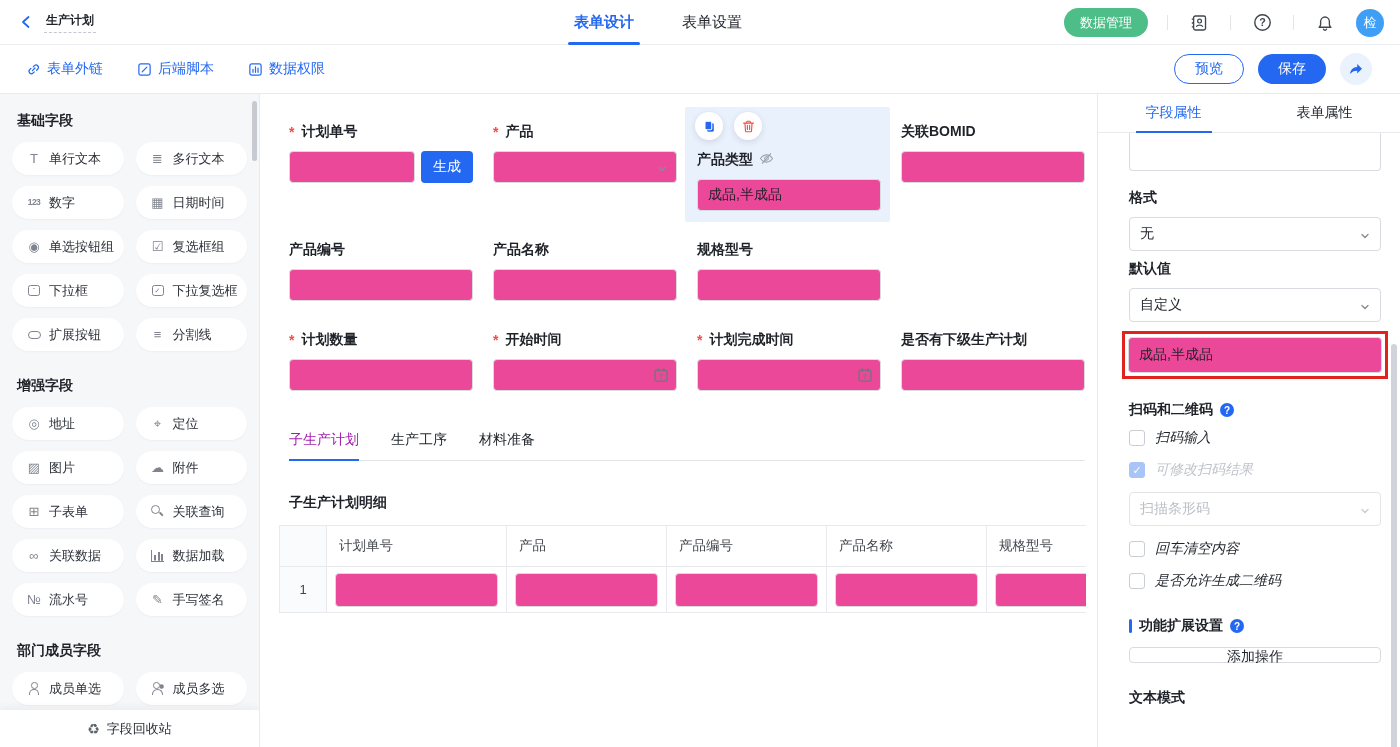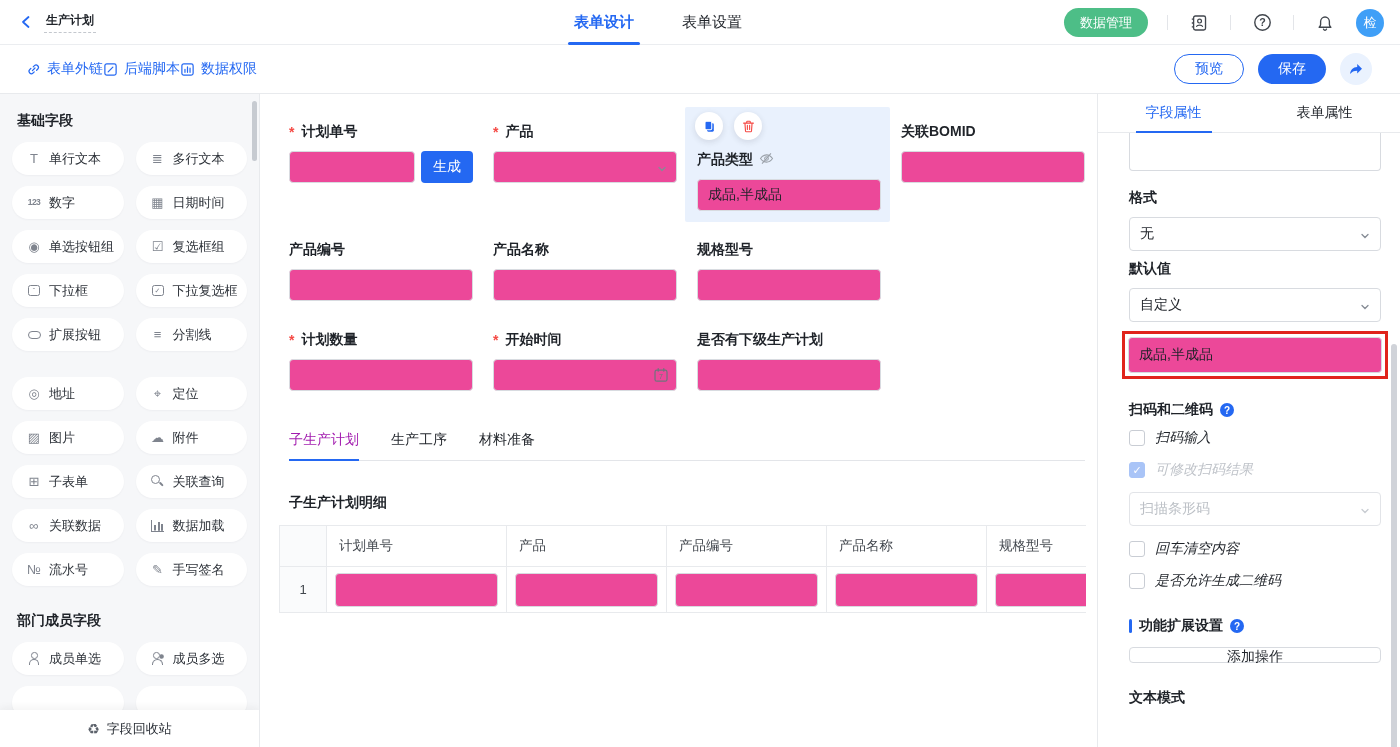--- a/index.html
+++ b/index.html
@@ -20,21 +20,21 @@
   .btn-green { height:29px; padding:0 16px; border-radius:15px; background:#4dbe87; color:#fff;
     font-size:13px; display:flex; align-items:center; border:none; cursor:pointer; }
   .vdiv { width:1px; height:15px; background:#e3e5e9; }
   .tb-ic { display:flex; align-items:center; justify-content:center; width:24px; height:24px; cursor:pointer; }
   .avatar { width:28px; height:28px; border-radius:50%; background:#3f9ff7; color:#fff; font-size:13px;
     display:flex; align-items:center; justify-content:center; cursor:pointer; }
 
   
   .toolbar { position:absolute; left:0; top:45px; width:1400px; height:49px; background:#fff;
     border-bottom:1px solid #e8eaed; display:flex; align-items:center; }
-  .tool-links { display:flex; align-items:center; padding-left:26px; }
+  .tool-links { display:flex; align-items:center; gap:34px; padding-left:26px; }
   .tlink { display:flex; align-items:center; gap:6px; color:#2468f2; font-size:14px; cursor:pointer; }
   .tool-right { position:absolute; right:28px; display:flex; align-items:center; gap:14px; }
   .btn-outline-blue { height:30px; padding:0 20px; border-radius:15px; border:1px solid #2468f2;
     background:#fff; color:#2468f2; font-size:14px; cursor:pointer; }
   .btn-blue { height:30px; padding:0 20px; border-radius:15px; border:none; background:#2468f2;
     color:#fff; font-size:14px; cursor:pointer; }
   .share-btn { width:32px; height:32px; border-radius:50%; background:#eaf2fe; display:flex;
     align-items:center; justify-content:center; cursor:pointer; }
 
   
@@ -265,20 +265,21 @@
       <div class="pill">
           <span class="ipill"></span>
           <span>扩展按钮</span>
         </div>
       <div class="pill">
           <span class="si">≡</span>
           <span>分割线</span>
         </div>
     </div>
 
+    <div class="sb-title">增强字段</div>
     <div class="sb-grid">
       <div class="pill">
           <span class="si">◎</span>
           <span>地址</span>
         </div>
       <div class="pill">
           <span class="si">⌖</span>
           <span>定位</span>
         </div>
       <div class="pill">
@@ -416,20 +417,33 @@
   <div class="frow" style="margin-bottom:0;">
     <div class="fld">
       <div class="flabel req">
           <span>计划数量</span>
         </div>
       <input class="inp" readonly="" style="">
     </div>
     <div class="fld">
       <div class="flabel req">
           <span>开始时间</span>
+        </div>
+      <div class="datebox">
+        <input class="inp" readonly="" style="">
+        <span class="cal"><svg width="16" height="16" viewBox="0 0 16 16">
+              <rect x="2" y="3.2" width="12" height="11" rx="1.8" fill="none" stroke="#6f747c" stroke-width="1.2"></rect>
+              <path d="M5.2 1.6 V4.2 M10.8 1.6 V4.2" stroke="#6f747c" stroke-width="1.2" stroke-linecap="round"></path>
+              <text x="8" y="12" font-size="7" fill="#6f747c" text-anchor="middle" font-family="Liberation Sans,sans-serif">7</text>
+            </svg></span>
+      </div>
+    </div>
+    <div class="fld">
+      <div class="flabel req">
+          <span>计划完成时间</span>
         </div>
       <div class="datebox">
         <input class="inp" readonly="" style="">
         <span class="cal"><svg width="16" height="16" viewBox="0 0 16 16">
               <rect x="2" y="3.2" width="12" height="11" rx="1.8" fill="none" stroke="#6f747c" stroke-width="1.2"></rect>
               <path d="M5.2 1.6 V4.2 M10.8 1.6 V4.2" stroke="#6f747c" stroke-width="1.2" stroke-linecap="round"></path>
               <text x="8" y="12" font-size="7" fill="#6f747c" text-anchor="middle" font-family="Liberation Sans,sans-serif">7</text>
             </svg></span>
       </div>
     </div>

